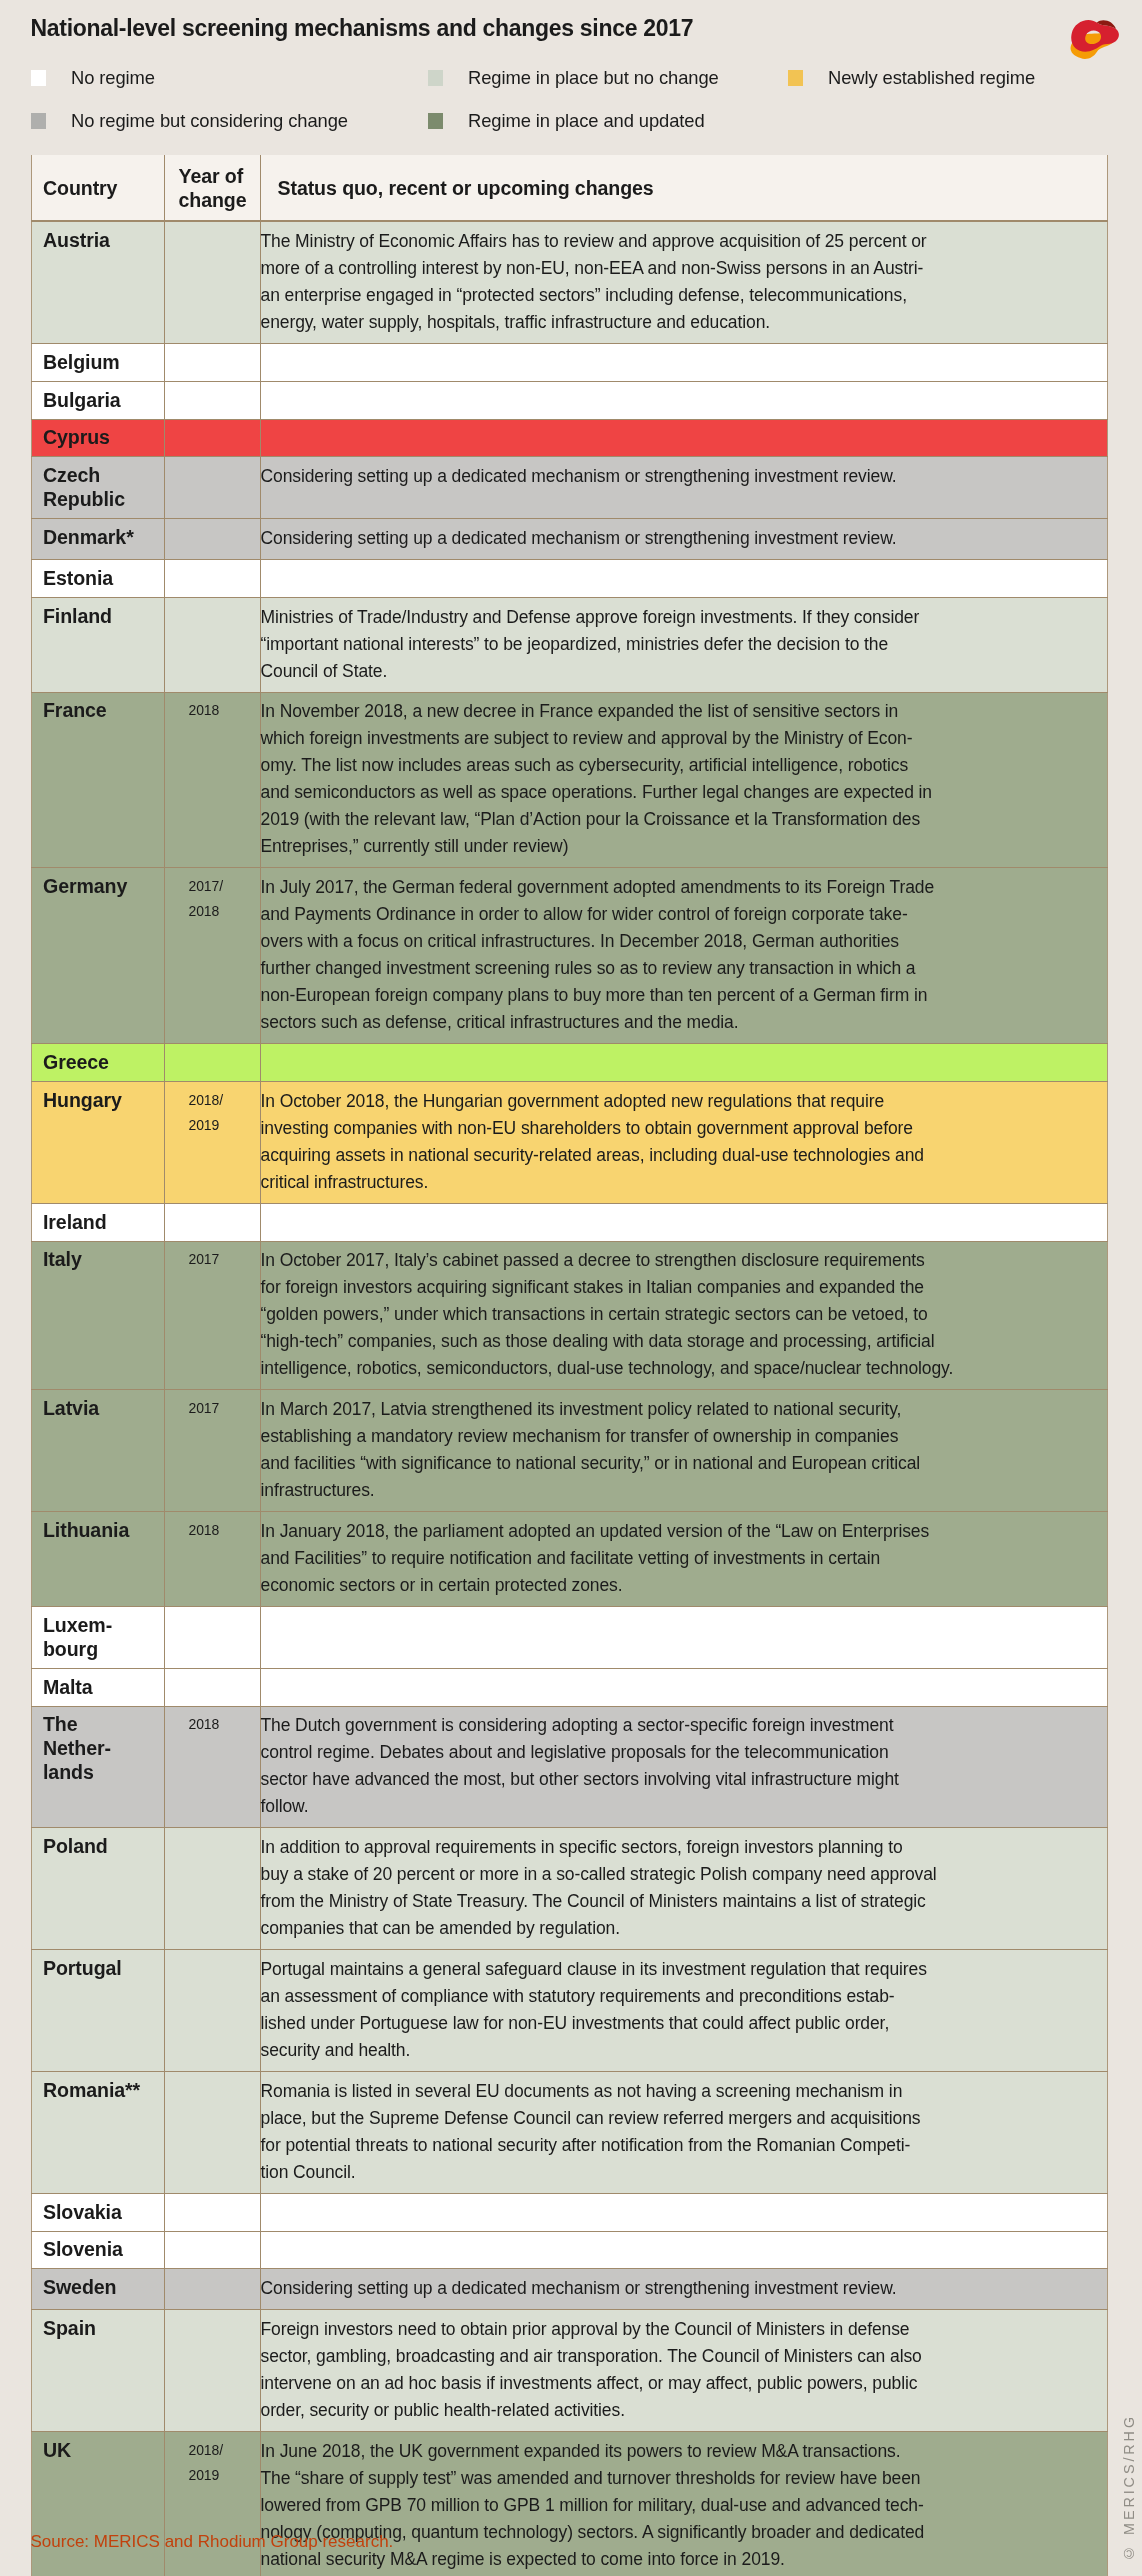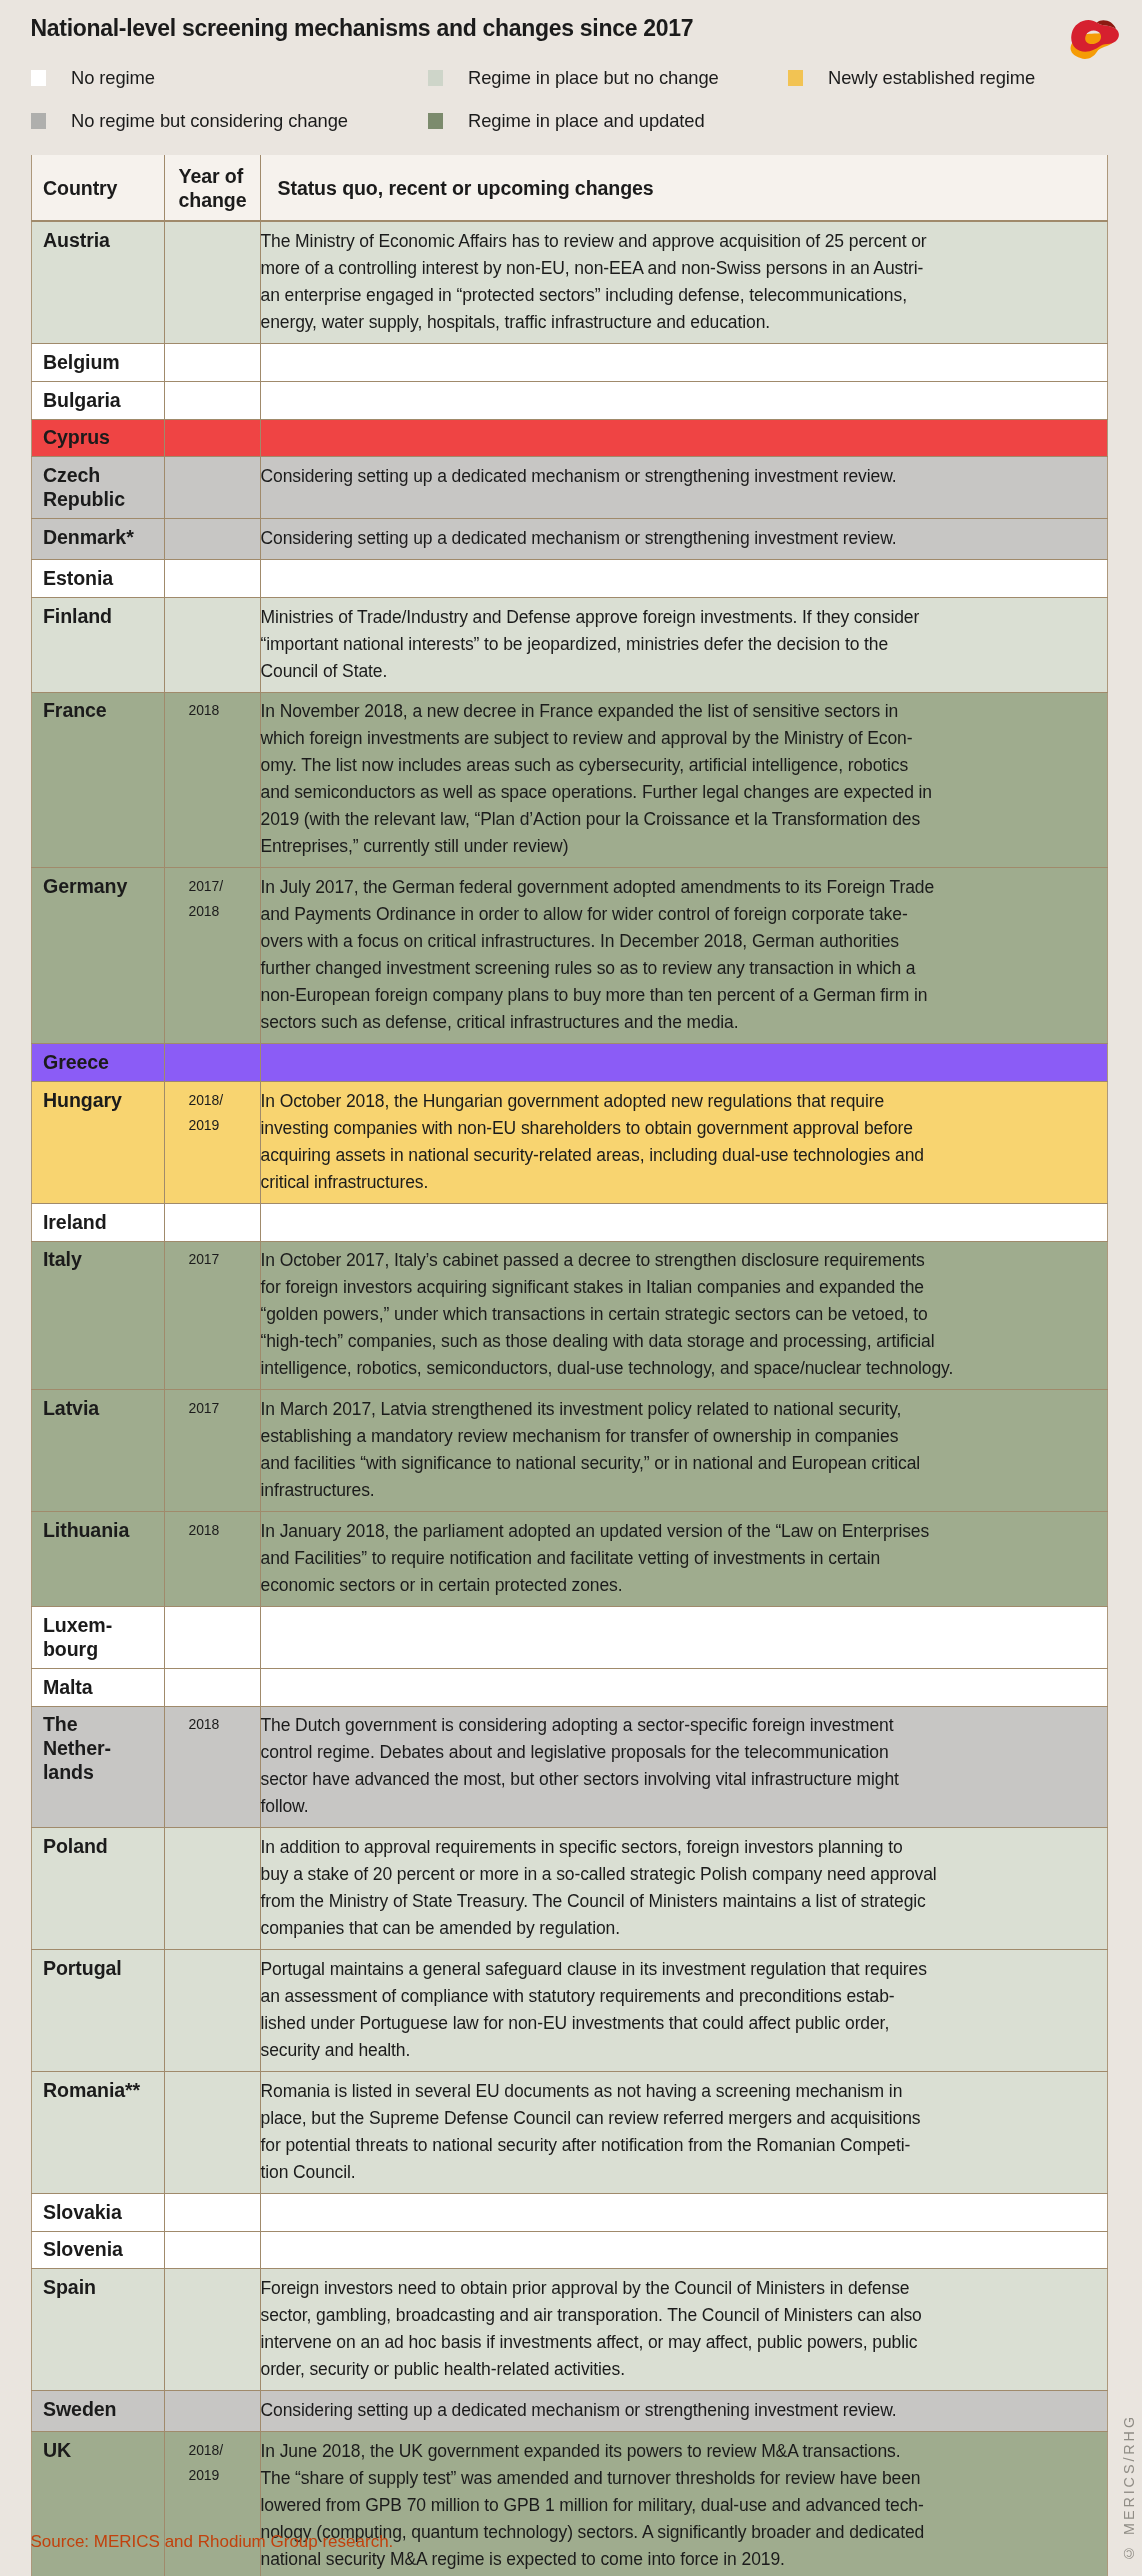--- a/index.html
+++ b/index.html
@@ -158,21 +158,21 @@
         <td class="c-country">Germany</td>
         <td class="c-year">2017/
 2018</td>
         <td class="c-text">In July 2017, the German federal government adopted amendments to its Foreign Trade
 and Payments Ordinance in order to allow for wider control of foreign corporate take-
 overs with a focus on critical infrastructures. In December 2018, German authorities
 further changed investment screening rules so as to review any transaction in which a
 non-European foreign company plans to buy more than ten percent of a German firm in
 sectors such as defense, critical infrastructures and the media.</td>
       </tr>
-    <tr style="background: #8b5cf6; border-radius: 14px;">
+    <tr style="background: #bef264; border-radius: 14px;">
         <td class="c-country">Greece</td>
         <td class="c-year"></td>
         <td class="c-text"></td>
       </tr>
     <tr style="background: rgb(248, 212, 112);">
         <td class="c-country">Hungary</td>
         <td class="c-year">2018/
 2019</td>
         <td class="c-text">In October 2018, the Hungarian government adopted new regulations that require
 investing companies with non-EU shareholders to obtain government approval before
@@ -256,32 +256,32 @@
     <tr style="background: rgb(255, 255, 255);">
         <td class="c-country">Slovakia</td>
         <td class="c-year"></td>
         <td class="c-text"></td>
       </tr>
     <tr style="background: rgb(255, 255, 255);">
         <td class="c-country">Slovenia</td>
         <td class="c-year"></td>
         <td class="c-text"></td>
       </tr>
+    <tr style="background: rgb(199, 198, 196);">
+        <td class="c-country">Sweden</td>
+        <td class="c-year"></td>
+        <td class="c-text">Considering setting up a dedicated mechanism or strengthening investment review.</td>
+      </tr>
     <tr style="background: rgb(218, 223, 211);">
         <td class="c-country">Spain</td>
         <td class="c-year"></td>
         <td class="c-text">Foreign investors need to obtain prior approval by the Council of Ministers in defense
 sector, gambling, broadcasting and air transporation. The Council of Ministers can also
 intervene on an ad hoc basis if investments affect, or may affect, public powers, public
 order, security or public health-related activities.</td>
-      </tr>
-    <tr style="background: rgb(199, 198, 196);">
-        <td class="c-country">Sweden</td>
-        <td class="c-year"></td>
-        <td class="c-text">Considering setting up a dedicated mechanism or strengthening investment review.</td>
       </tr>
     <tr style="background: rgb(159, 172, 142);">
         <td class="c-country">UK</td>
         <td class="c-year">2018/
 2019</td>
         <td class="c-text">In June 2018, the UK government expanded its powers to review M&amp;A transactions.
 The “share of supply test” was amended and turnover thresholds for review have been
 lowered from GPB 70 million to GPB 1 million for military, dual-use and advanced tech-
 nology (computing, quantum technology) sectors. A significantly broader and dedicated
 national security M&amp;A regime is expected to come into force in 2019.</td>

